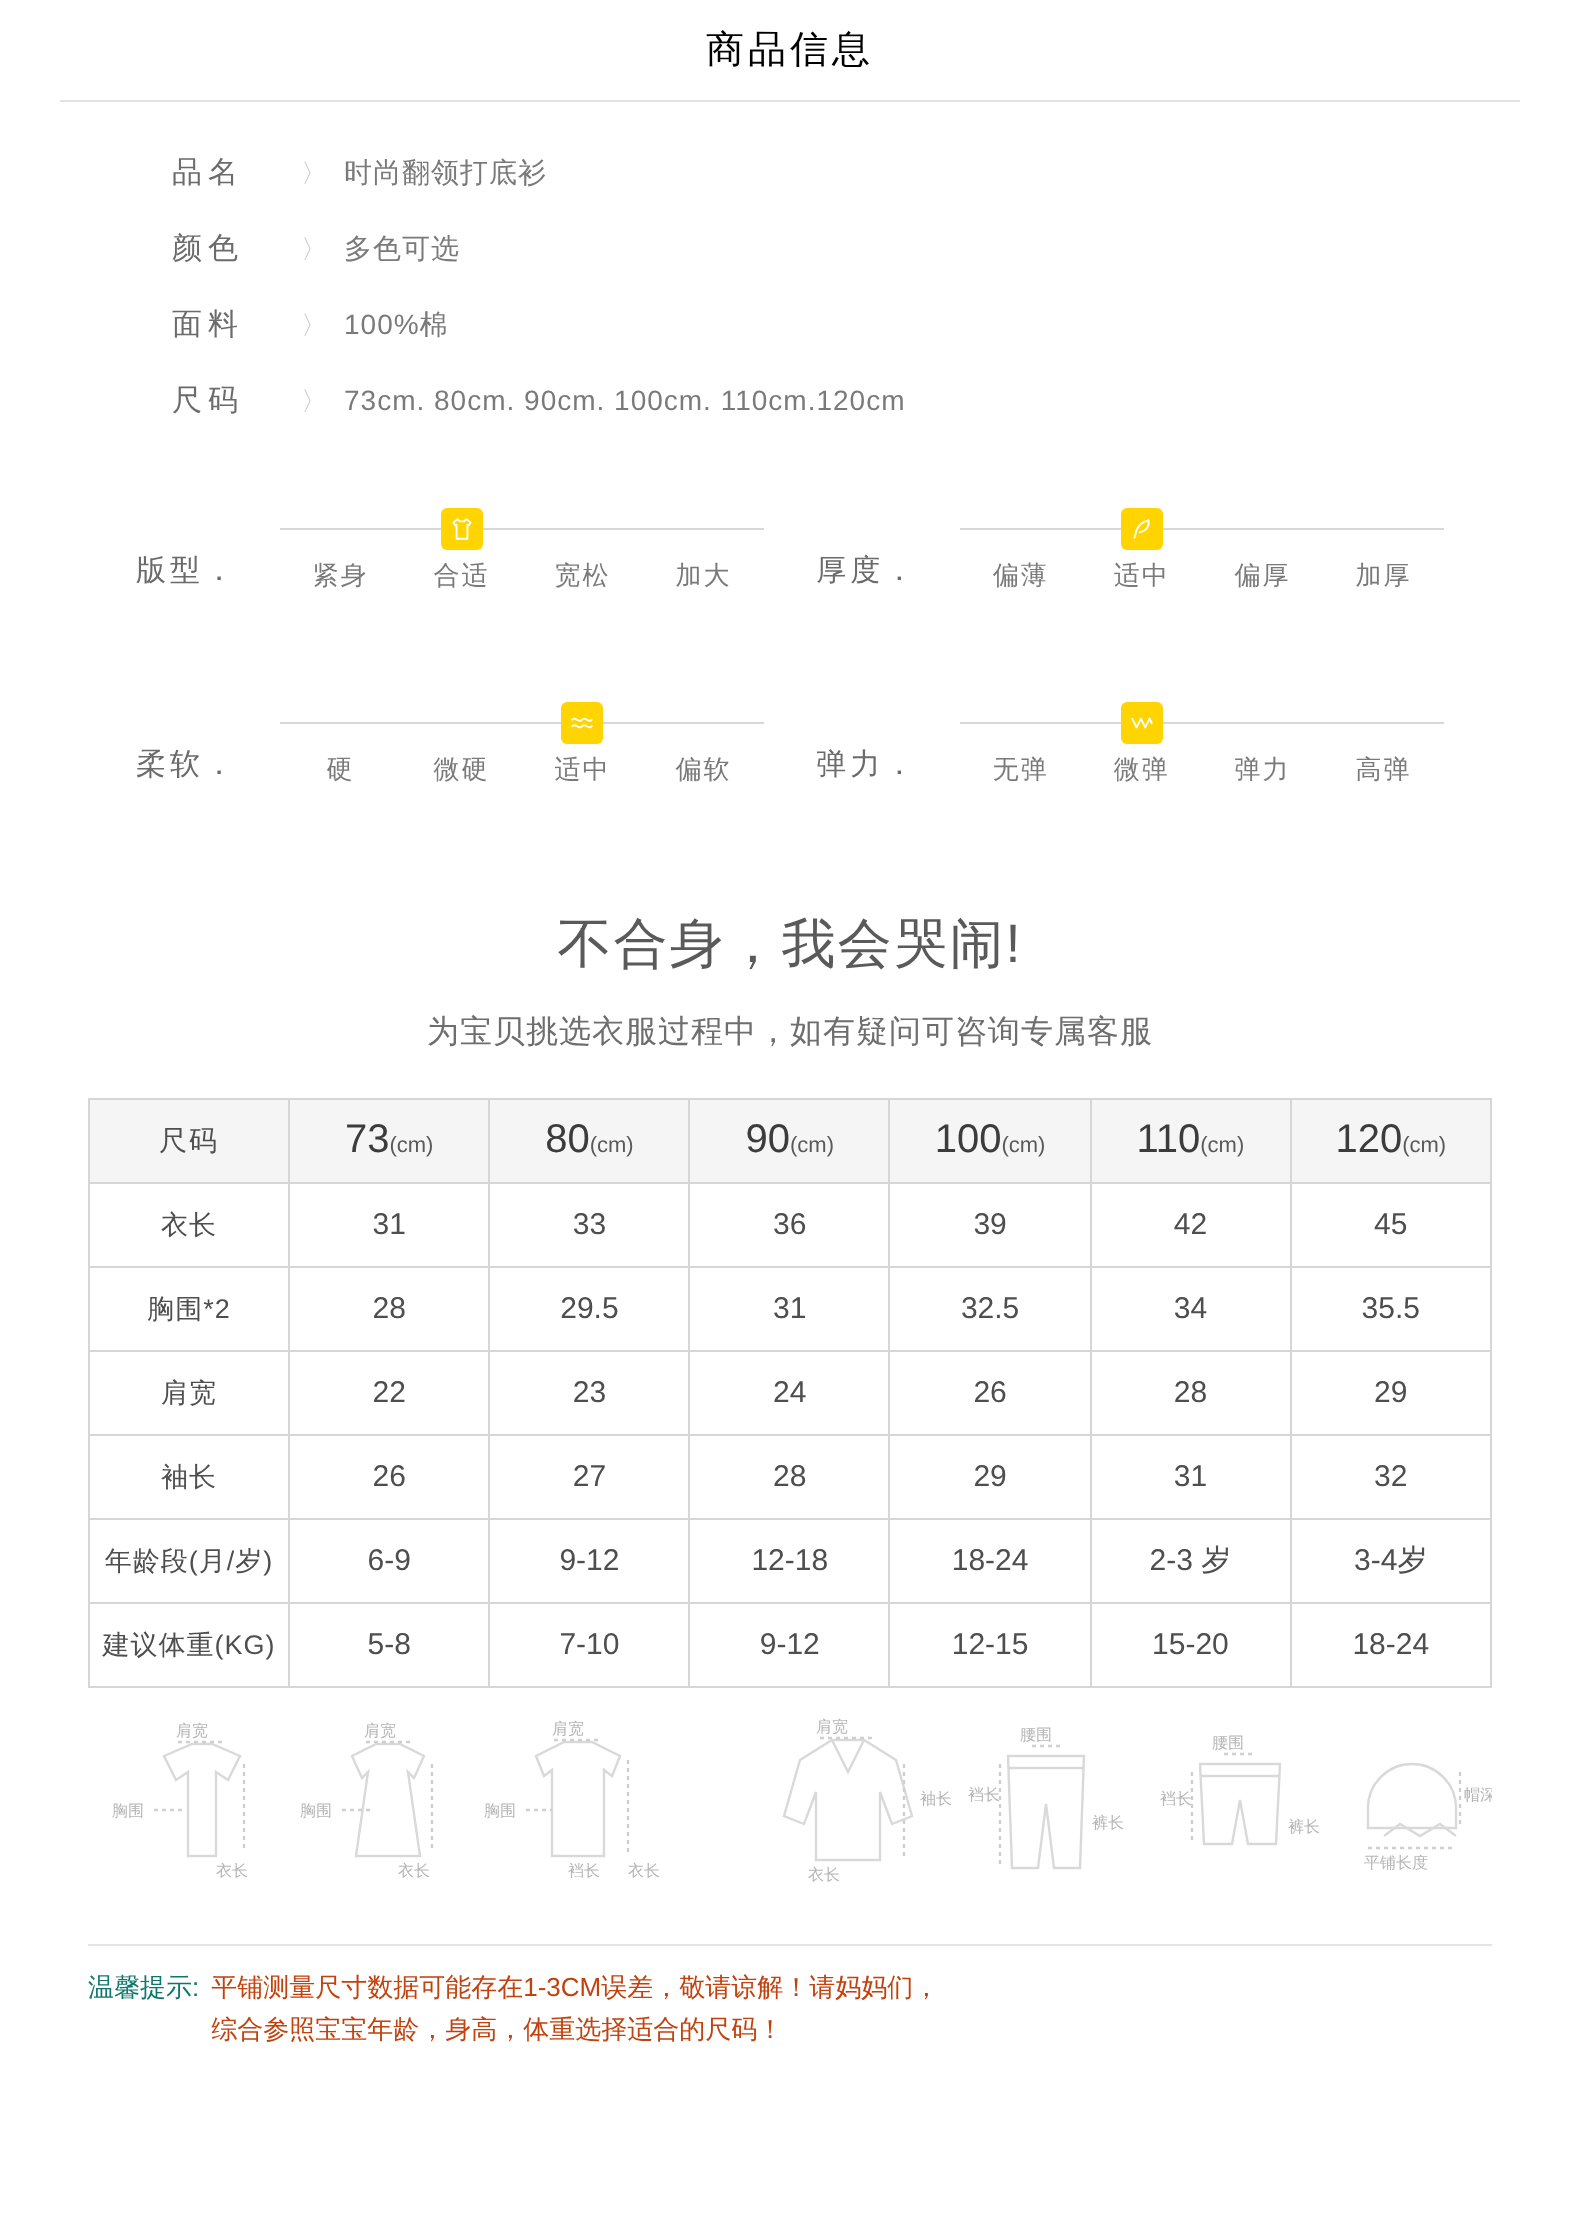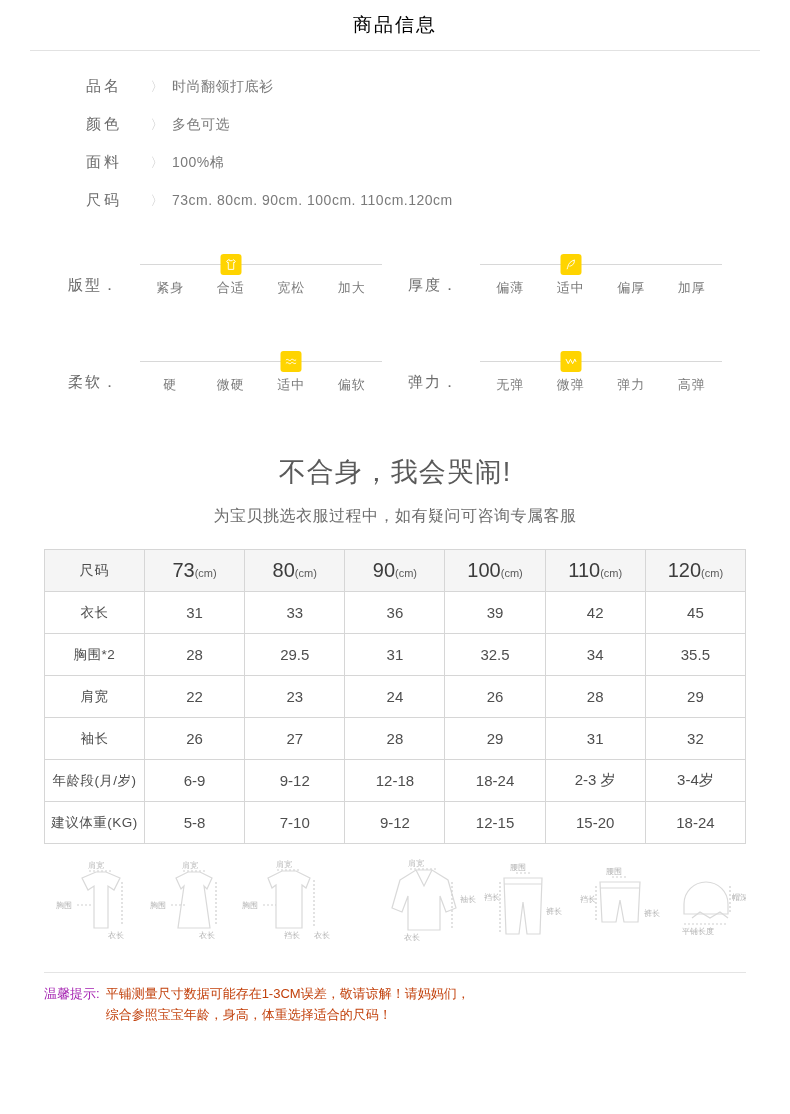--- a/index.html
+++ b/index.html
@@ -192,21 +192,21 @@
   .footer-note {
     margin: 6px 44px 0 44px;
     border-top: 1px solid #e4e4e4;
     padding-top: 10px;
     display: flex;
     align-items: flex-start;
     font-size: 13px;
     line-height: 1.65;
   }
   .footer-label {
-    color: #a21caf;
+    color: #0f766e;
     white-space: nowrap;
     padding-right: 6px;
     text-align: right;
   }
   .footer-text {
     color: #c2410c;
   }
 </style>
 </head>
 <body>

